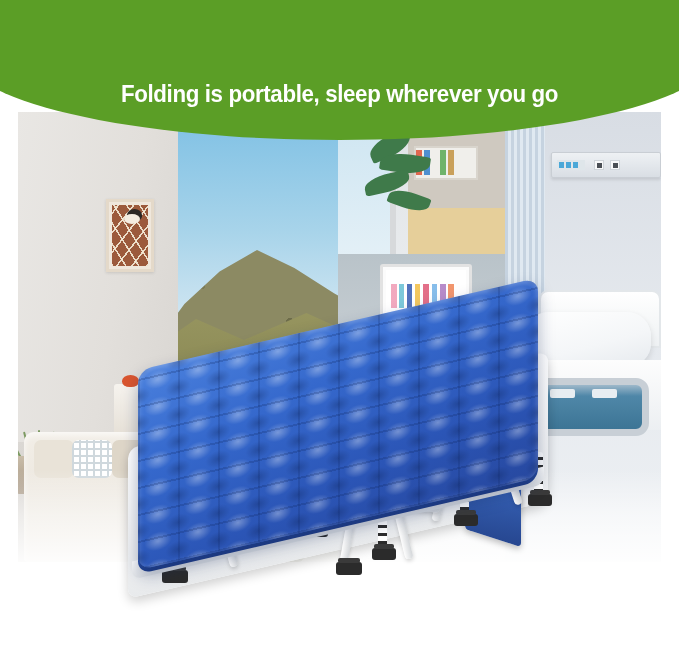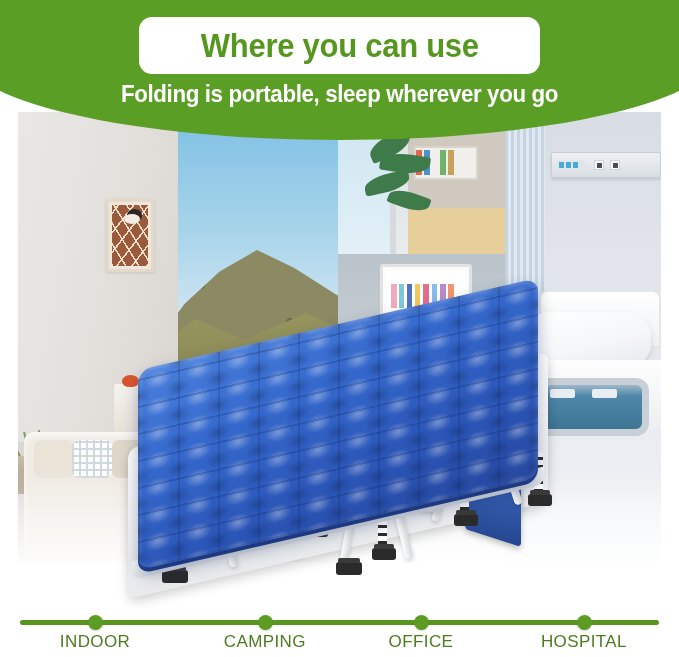--- a/index.html
+++ b/index.html
@@ -426,33 +426,17 @@
     <div class="cot-white-edge"></div>
     <div class="mat-edge"></div>
     <div class="mattress">
       <div class="tuft"></div>
       <div class="tuft2"></div>
     </div>
   </div>
 
   <div class="header-band"></div>
   <div class="header-inner">
-    <div class="title-box">
-      <div class="title-text">Where you can use</div>
-    </div>
     <div class="subtitle-text">Folding is portable, sleep wherever you go</div>
   </div>
 
-  <div class="timeline">
-    <div class="tl-line"></div>
-    <div id="tl-marks">
-        <div class="tl-dot" style="left: calc(14% - 7px); background: rgb(92, 156, 34);"></div>
-        <div class="tl-label" style="left: 14%; color: rgb(77, 123, 31);">INDOOR</div>
-        <div class="tl-dot" style="left: calc(39% - 7px); background: rgb(92, 156, 34);"></div>
-        <div class="tl-label" style="left: 39%; color: rgb(77, 123, 31);">CAMPING</div>
-        <div class="tl-dot" style="left: calc(62% - 7px); background: rgb(92, 156, 34);"></div>
-        <div class="tl-label" style="left: 62%; color: rgb(77, 123, 31);">OFFICE</div>
-        <div class="tl-dot" style="left: calc(86% - 7px); background: rgb(92, 156, 34);"></div>
-        <div class="tl-label" style="left: 86%; color: rgb(77, 123, 31);">HOSPITAL</div>
-      </div>
-  </div>
 
 </div>
 
 </body></html>

